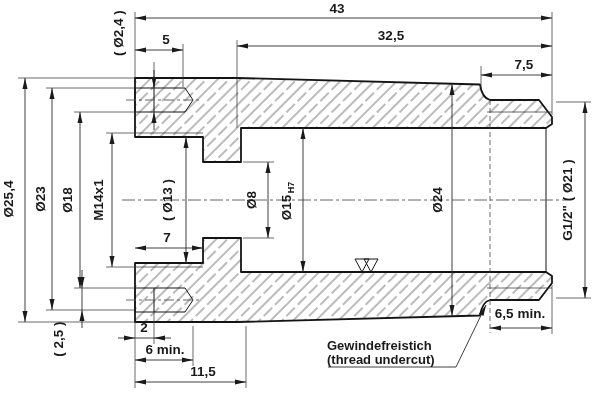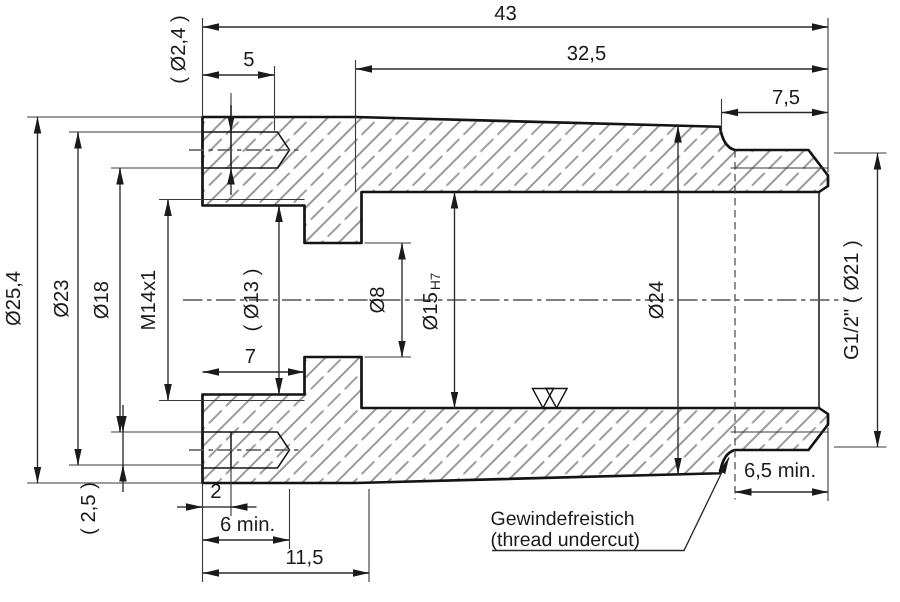--- a/index.html
+++ b/index.html
@@ -1,17 +1,17 @@
 <!DOCTYPE html>
 <html><head>
 <meta charset="utf-8">
 <style>
   html,body{margin:0;padding:0;background:#fff;}
   .canvas{position:relative;width:600px;height:401px;background:#fff;overflow:hidden;
-          font-family:"Liberation Sans", sans-serif;}
+          font-family:"Liberation Sans", sans-serif;font-weight:bold;}
   svg{display:block;}
   text{fill:#1a1a1a;}
   .dimtxt{font-size:13.5px;font-family:"Liberation Sans",sans-serif;}
   .notetxt{font-size:13px;font-family:"Liberation Sans",sans-serif;}
   .outline{stroke:#141414;stroke-width:1.8;stroke-linejoin:round;}
   .feature{stroke:#141414;stroke-width:1;fill:none;}
   .thin{stroke:#3a3a3a;stroke-width:0.75;fill:none;}
   .dimline{stroke:#2a2a2a;stroke-width:0.9;fill:none;}
   .center{stroke:#555;stroke-width:0.9;fill:none;}
 </style>

